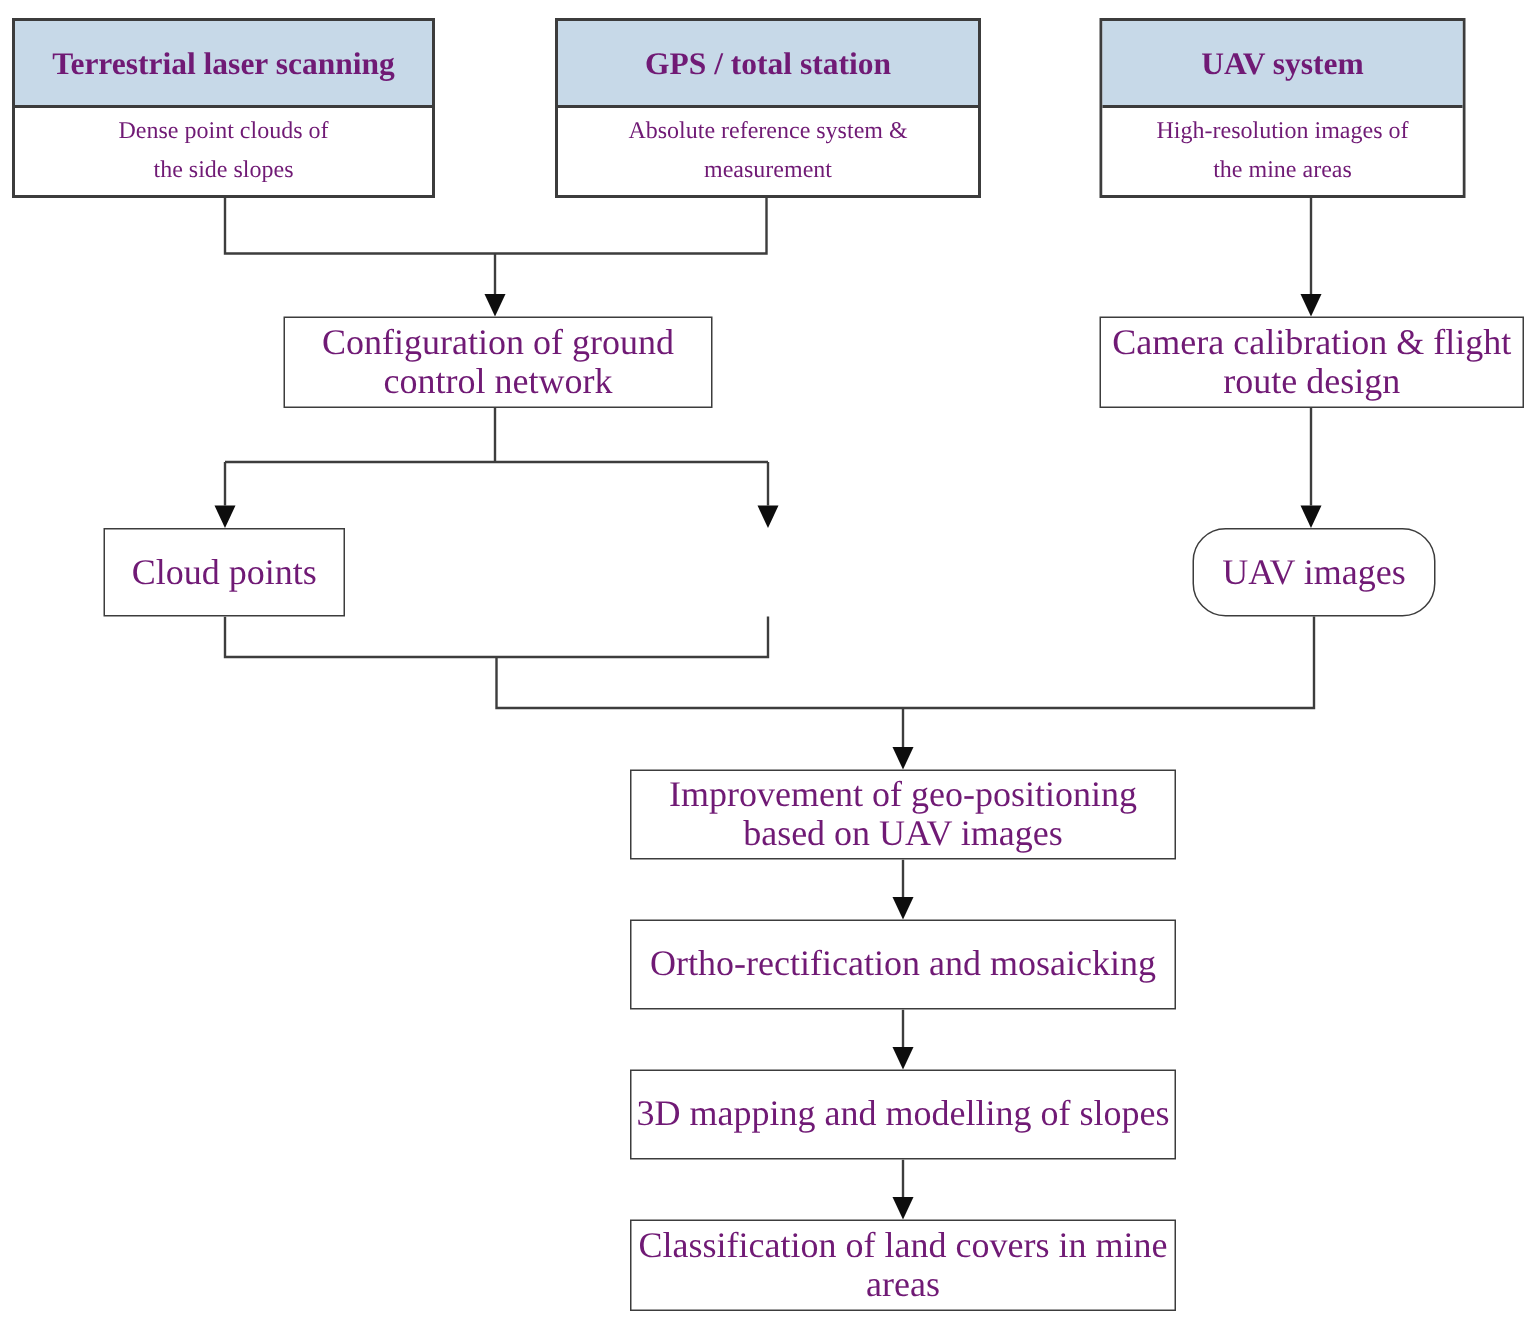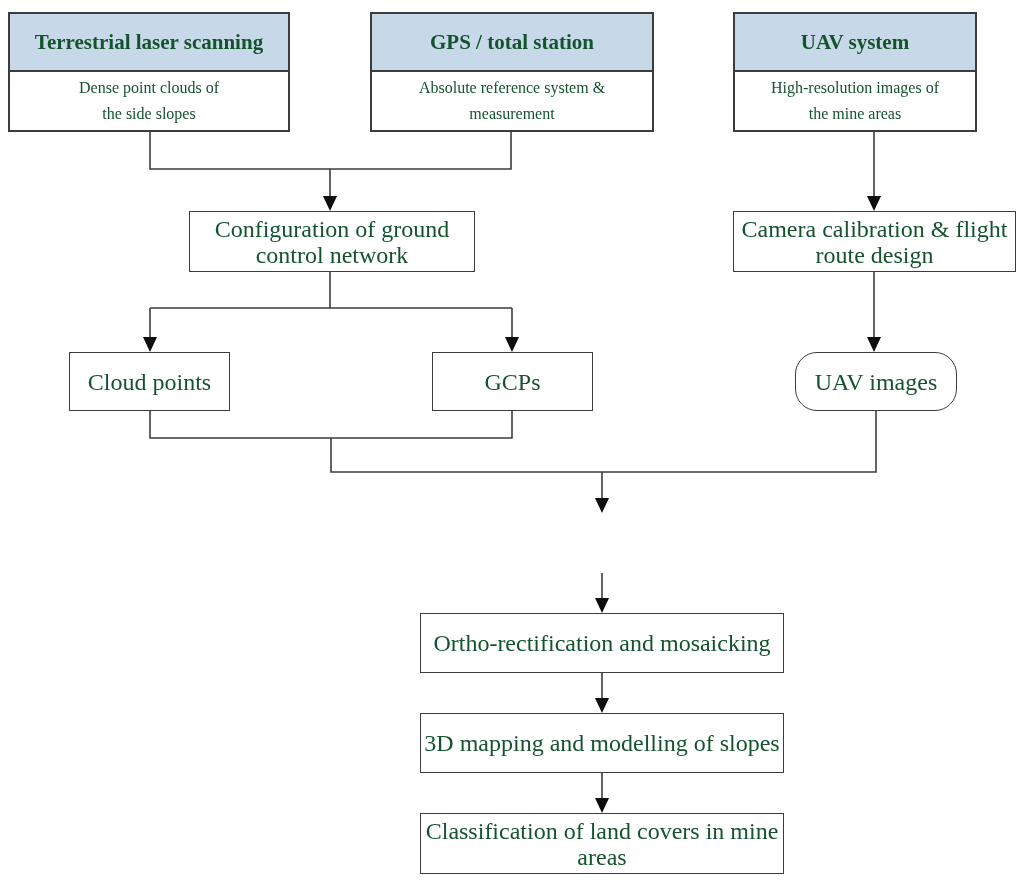--- a/index.html
+++ b/index.html
@@ -6,21 +6,21 @@
     margin: 0;
     padding: 0;
     background: #ffffff;
   }
   .stage {
     position: relative;
     width: 1024px;
     height: 882px;
     background: #ffffff;
     font-family: "Liberation Serif", "DejaVu Serif", serif;
-    color: #14532d;
+    color: #701a75;
     overflow: hidden;
   }
   svg.wires {
     position: absolute;
     left: 0;
     top: 0;
     pointer-events: none;
   }
   
   .group {
@@ -127,24 +127,25 @@
   </div>
 
   <div class="node" style="left:189px; top:211px; width:286px; height:61px;">Configuration of ground
 control network</div>
 
   <div class="node" style="left:733px; top:211px; width:283px; height:61px;">Camera calibration &amp; flight
 route design</div>
 
   <div class="node" style="left:69px; top:352px; width:161px; height:59px;">Cloud points</div>
 
-  <div class="node" style="left:432px; top:352px; width:161px; height:59px;">GCPs</div>
 
   <div class="node" style="left:795px; top:352px; width:162px; height:59px;border-radius:22px;">UAV images</div>
 
+  <div class="node" style="left:420px; top:513px; width:364px; height:60px;">Improvement of geo-positioning
+based on UAV images</div>
 
   <div class="node" style="left:420px; top:613px; width:364px; height:60px;">Ortho-rectification and mosaicking</div>
 
   <div class="node" style="left:420px; top:713px; width:364px; height:60px;">3D mapping and modelling of slopes</div>
 
   <div class="node" style="left:420px; top:813px; width:364px; height:61px;text-align:center;">Classification of land covers in mine
 areas</div>
 
 </div>
 

